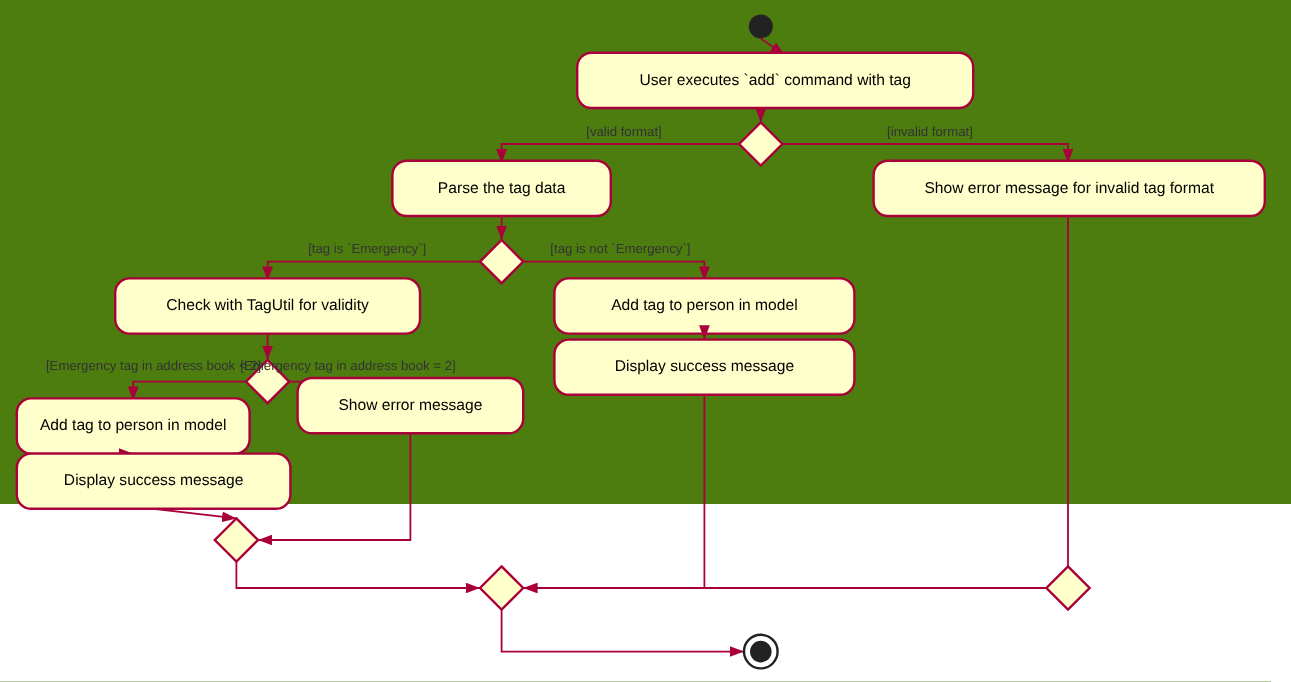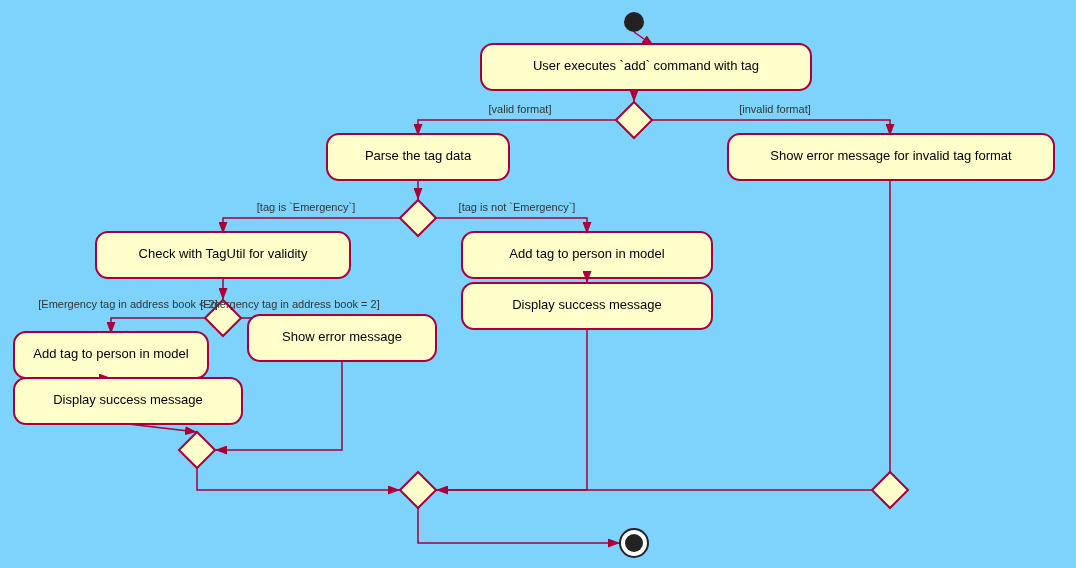--- a/index.html
+++ b/index.html
@@ -6,23 +6,23 @@
     body {
       background: #fff;
       font-family: Arial, sans-serif;
       width: 1076px;
       height: 568px;
       overflow: hidden;
       position: relative;
     }
     #diagram-container {
       width: 1076px;
-      height: 568px;
+      height: 420px;
       position: relative;
-      background: #7dd3fc;
+      background: #4d7c0f;
     }
     svg {
       position: absolute;
       top: 0; left: 0;
       width: 1076px;
       height: 568px;
     }
     .node-rect {
       fill: #ffffcc;
       stroke: #aa003a;

